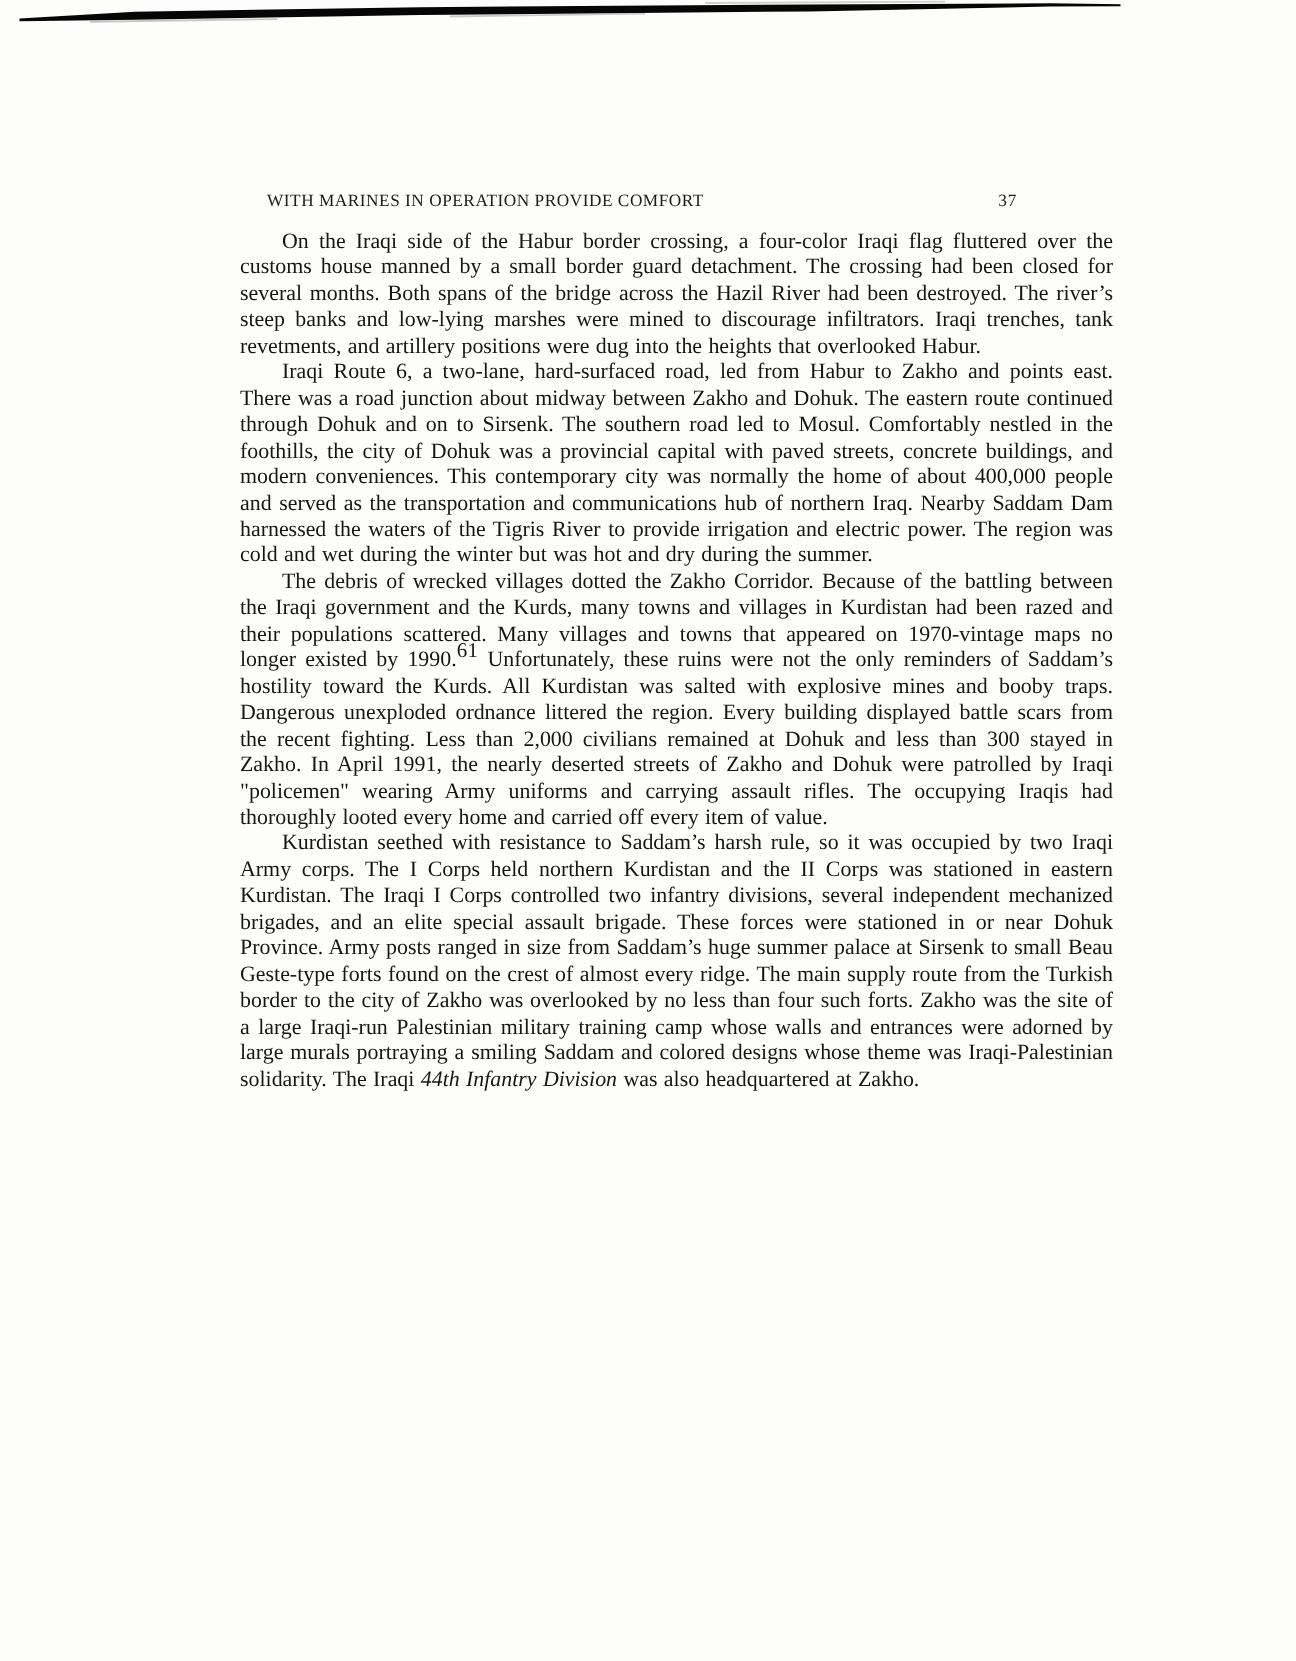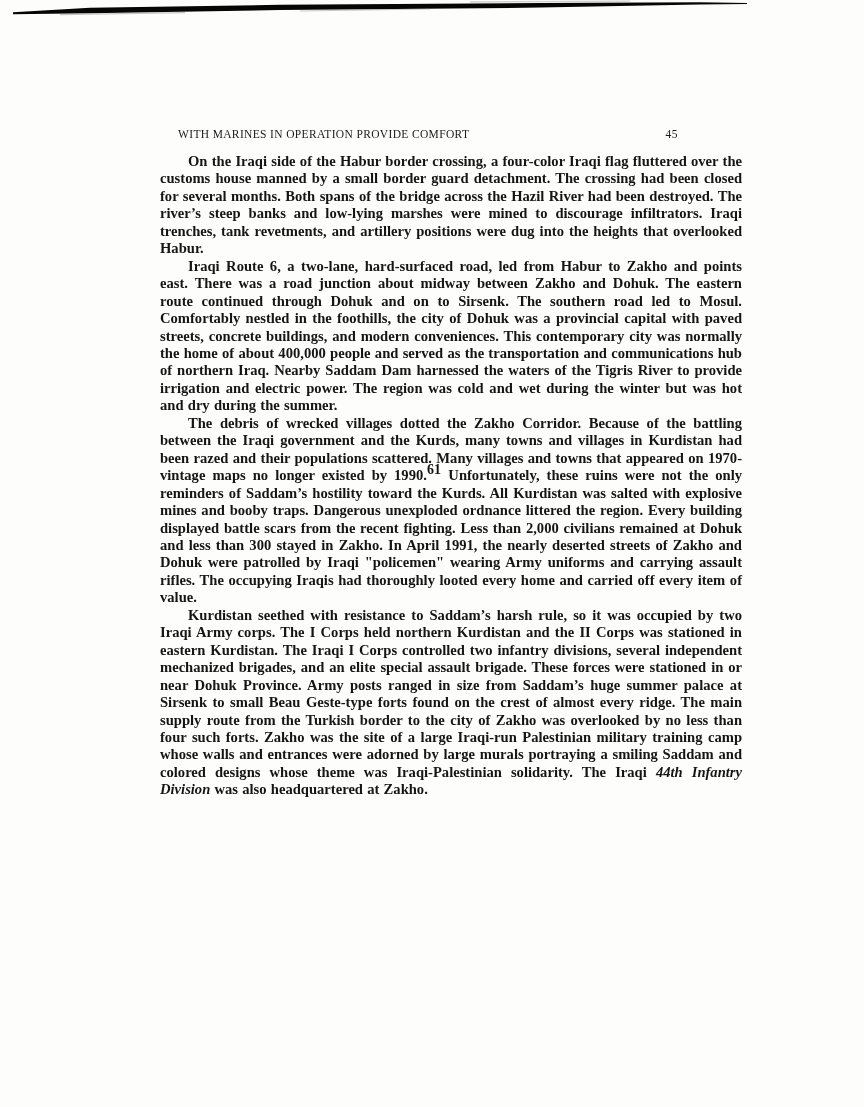--- a/index.html
+++ b/index.html
@@ -46,21 +46,20 @@
   .body-text {
     position: absolute;
     left: 160px;
     top: 153px;
     width: 582px;
     font-size: 14.6px;
     line-height: 17.45px;
     text-align: justify;
     word-spacing: 0.04em;
     color: #151515;
-    font-weight: bold;
   }
   .body-text p {
     margin: 0;
     padding: 0;
     text-indent: 28px;
   }
   .footnote-sup {
     font-size: 14px;
     line-height: 0;
     vertical-align: super;
@@ -77,21 +76,21 @@
 
   <svg class="artifact-svg" width="864" height="24" viewBox="0 0 864 24" aria-hidden="true">
     <polygon fill="#060606" points="13,12.3 90,7.8 280,4.8 540,3.0 700,2.2 747,2.9 747,4.1 700,4.4 540,7.6 280,10.0 90,13.2 13,14.2"></polygon>
     <polygon fill="#8f8f8f" opacity="0.5" points="60,13.9 185,12.1 185,13.3 60,15.2"></polygon>
     <polygon fill="#9a9a9a" opacity="0.45" points="470,1.3 630,0.5 630,1.7 470,2.7"></polygon>
     <polygon fill="#7a7a7a" opacity="0.4" points="300,10.4 430,8.6 430,9.6 300,11.6"></polygon>
   </svg>
 
   <div class="running-head">
     <span class="head-title">WITH MARINES IN OPERATION PROVIDE COMFORT</span>
-    <span class="folio">45</span>
+    <span class="folio">37</span>
   </div>
 
   <div class="body-text">
 
     <p>
       <span>On the Iraqi side of the Habur border crossing, a four-color Iraqi flag fluttered over the customs house manned by a small border guard detachment. The crossing had been closed for several months. Both spans of the bridge across the Hazil River had been destroyed. The river’s steep banks and low-lying marshes were mined to discourage infiltrators. Iraqi trenches, tank revetments, and artillery positions were dug into the heights that overlooked Habur.</span>
     </p>
 
     <p>
       <span>Iraqi Route 6, a two-lane, hard-surfaced road, led from Habur to Zakho and points east. There was a road junction about midway between Zakho and Dohuk. The eastern route continued through Dohuk and on to Sirsenk. The southern road led to Mosul. Comfortably nestled in the foothills, the city of Dohuk was a provincial capital with paved streets, concrete buildings, and modern conveniences. This contemporary city was normally the home of about 400,000 people and served as the transportation and communications hub of northern Iraq. Nearby Saddam Dam harnessed the waters of the Tigris River to provide irrigation and electric power. The region was cold and wet during the winter but was hot and dry during the summer.</span>

